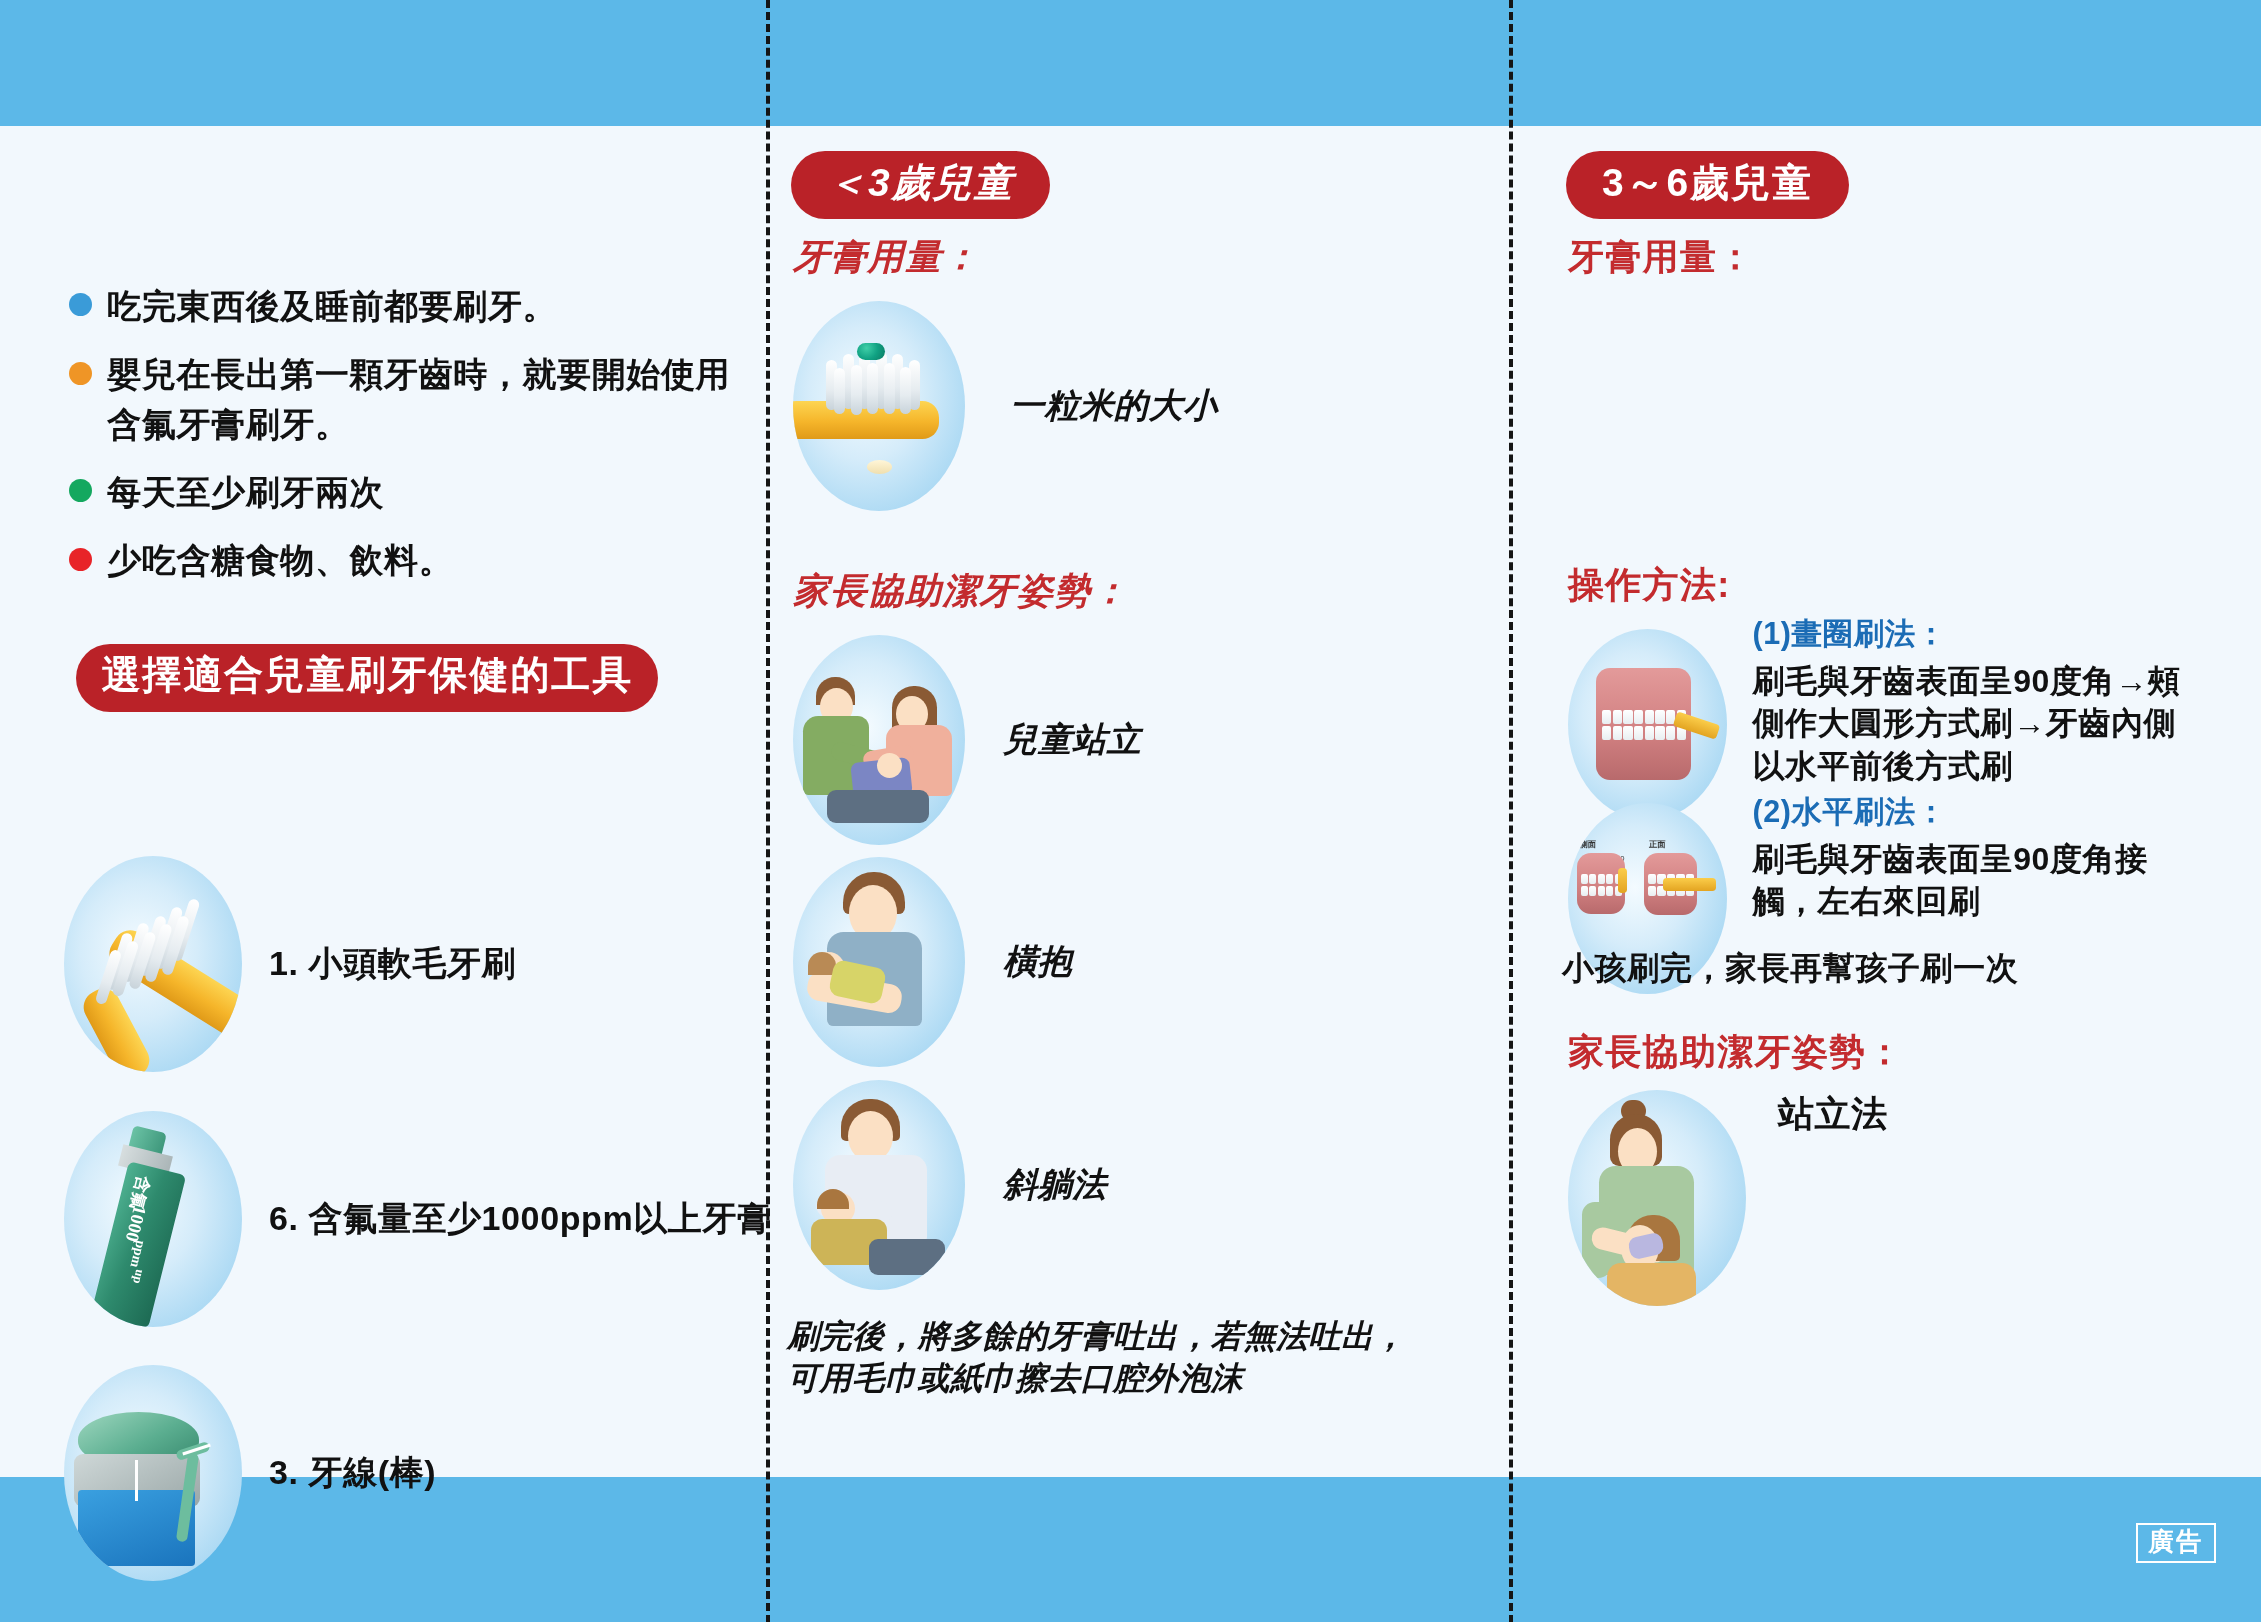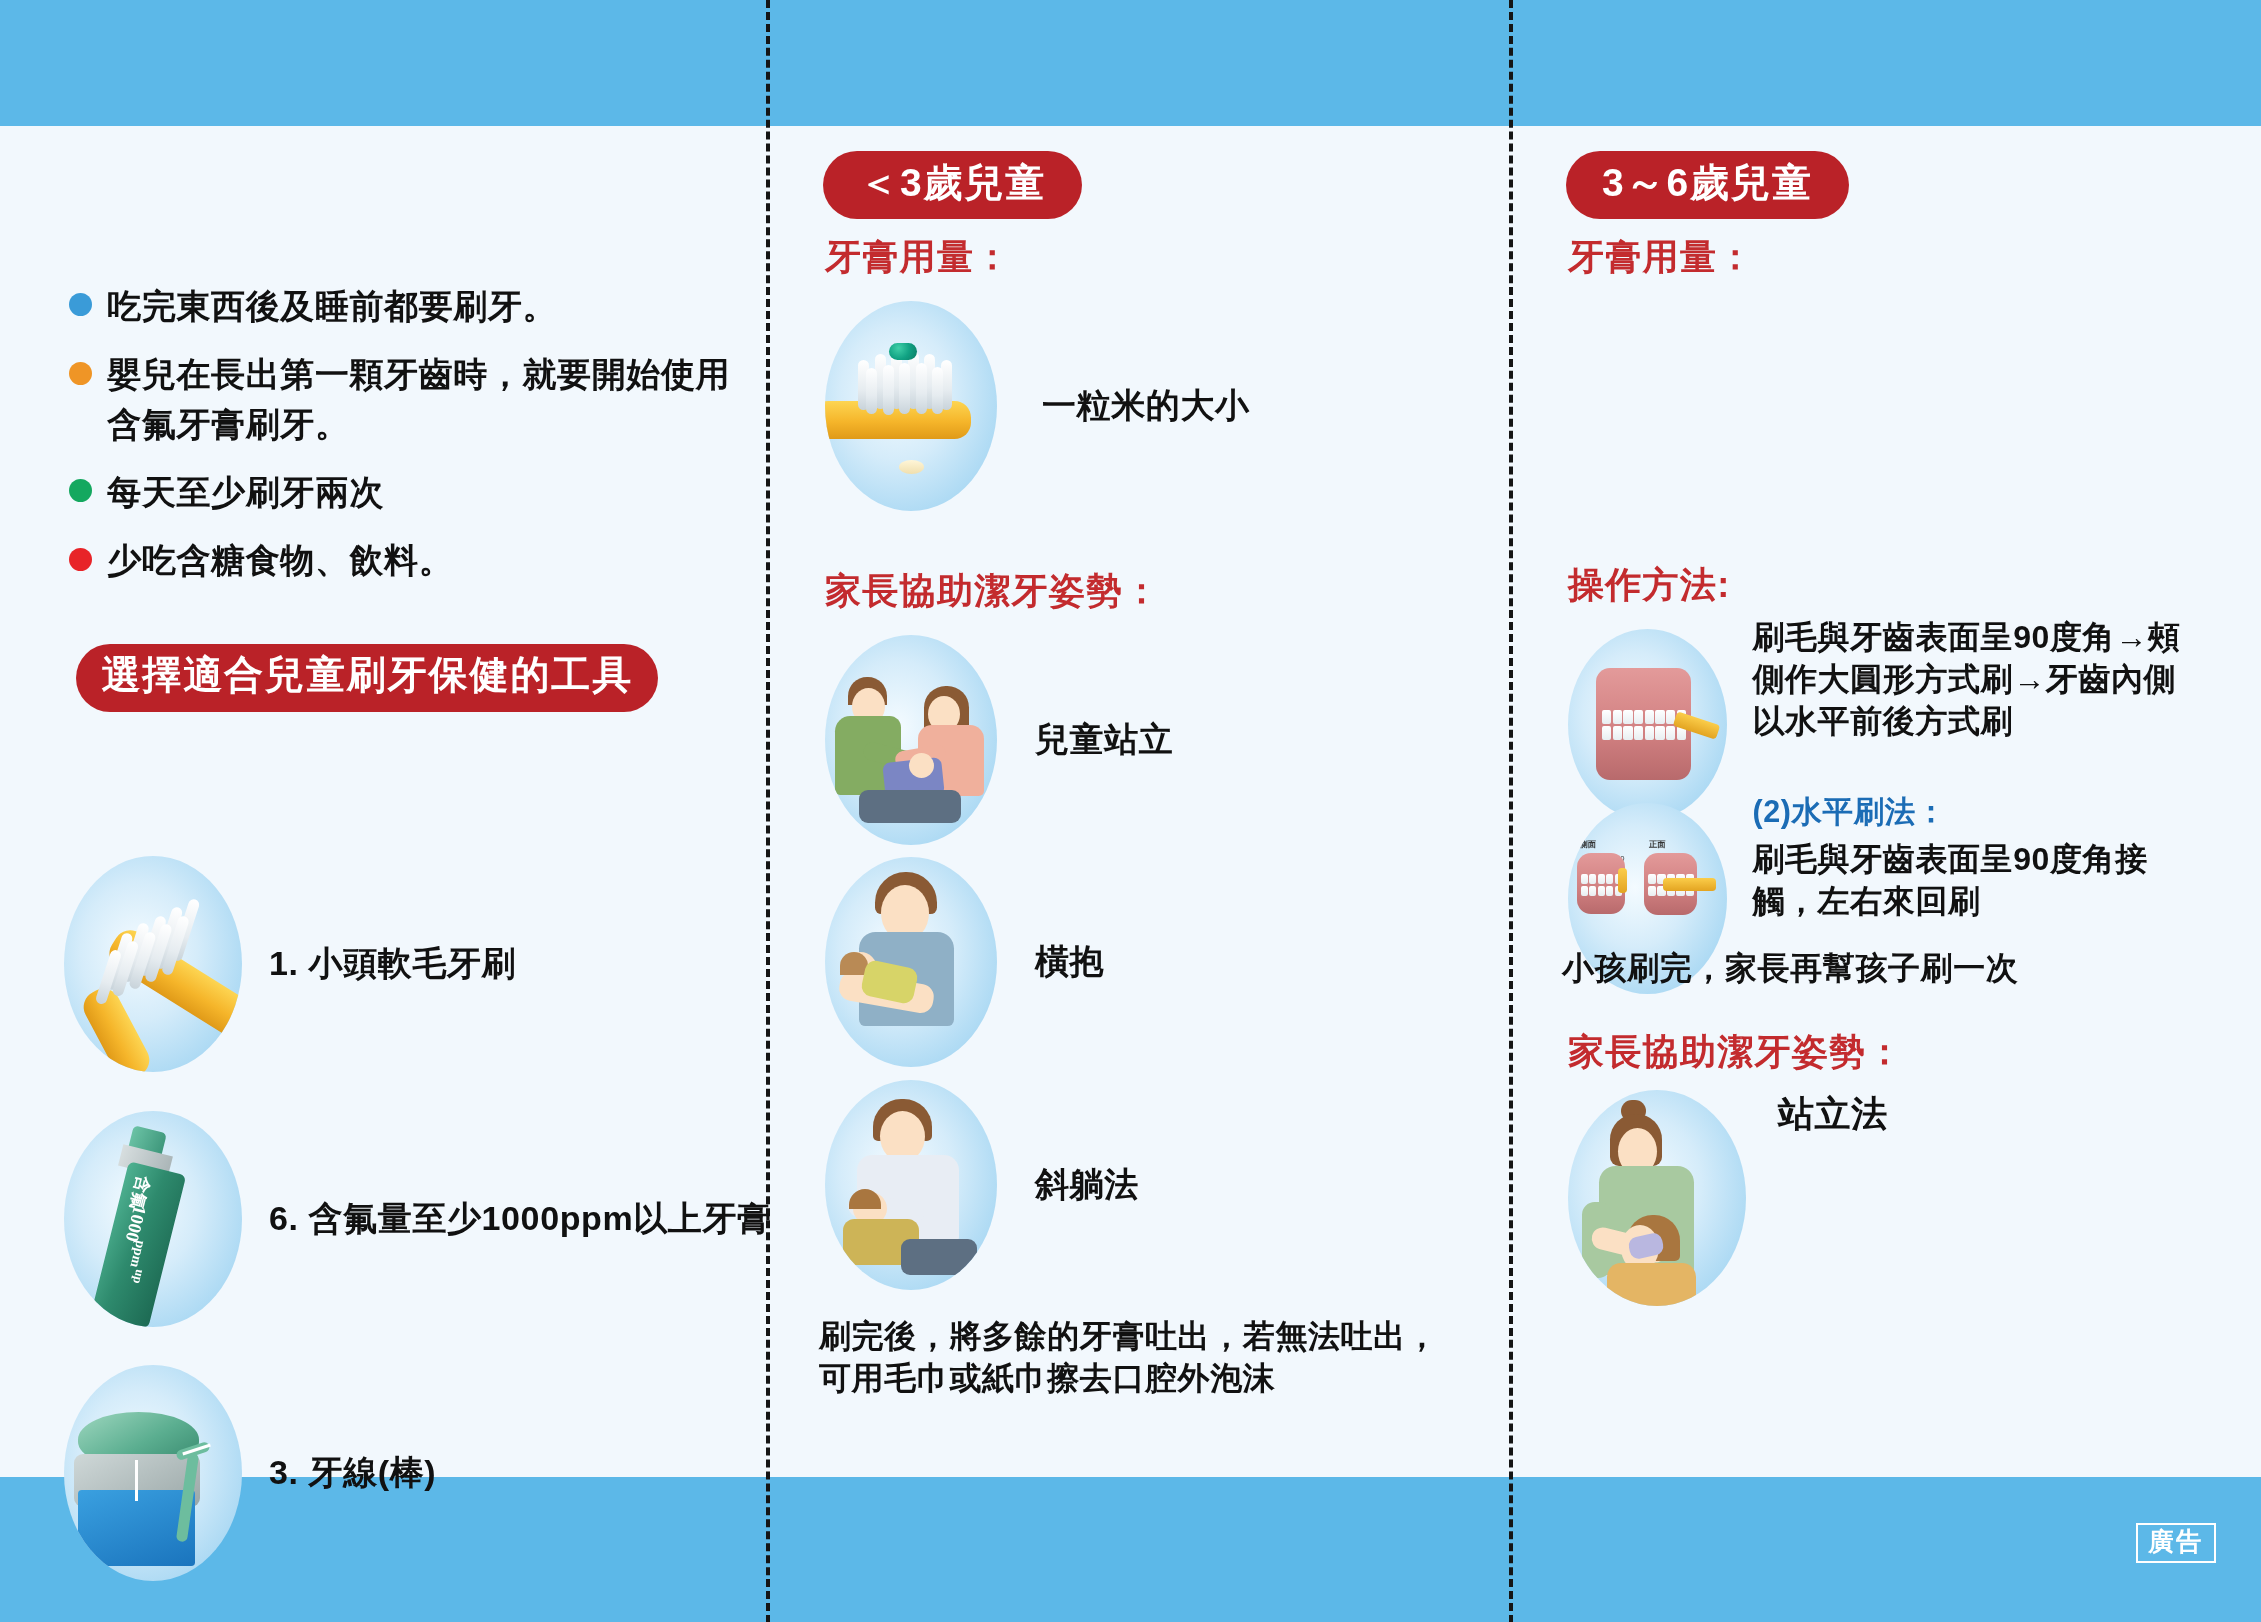--- a/index.html
+++ b/index.html
@@ -40,21 +40,21 @@
   .fold.one { left: 766px; }
   .fold.two { left: 1509px; }
 
   
   .col {
     position: absolute;
     top: 126px;
     height: 1351px;
   }
   .col.left   { left: 0;      width: 766px; }
-  .col.mid    { left: 766px; width: 743px; }
+  .col.mid    { left: 734px; width: 743px; font-style: italic; }
   .col.right  { left: 1509px; width: 752px; }
 
   
   .pill {
     display: inline-block;
     background: #ba2228;
     color: #ffffff;
     border-radius: 38px;
     font-size: 39px;
     font-weight: bold;
@@ -489,20 +489,21 @@
             <div class="tooth"></div>
             <div class="tooth"></div>
           <div class="tooth"></div>
             <div class="tooth"></div>
             <div class="tooth"></div>
             <div class="tooth"></div>
         </div>
         <div class="brush-stick" style="left:106px;top:89px;width:45px;height:15.3px;transform:rotate(18deg);"></div>
       </div>
       <div class="method-text">
+        <div class="bluehead" style="margin-bottom:9px;">(1)畫圈刷法：</div>
         <div class="bodytext">刷毛與牙齒表面呈90度角→頰側作大圓形方式刷→牙齒內側以水平前後方式刷</div>
       </div>
     </div>
 
     <div class="rt-m2">
       <div class="oval sm" style="margin-top:9px;text-align:center;">
         <div style="position:absolute;left:11.4px;top:36px;font-size:8.3px;color:#333;font-weight:bold;">側面</div>
         <div style="position:absolute;left:81px;top:36px;font-size:8.3px;color:#333;font-weight:bold;">正面</div>
         <div style="position:absolute;left:48px;top:51px;font-size:7.6px;color:#333;">90</div>
         <div class="gum" style="left:9px;top:50px;width:48px;height:61px;"></div>

